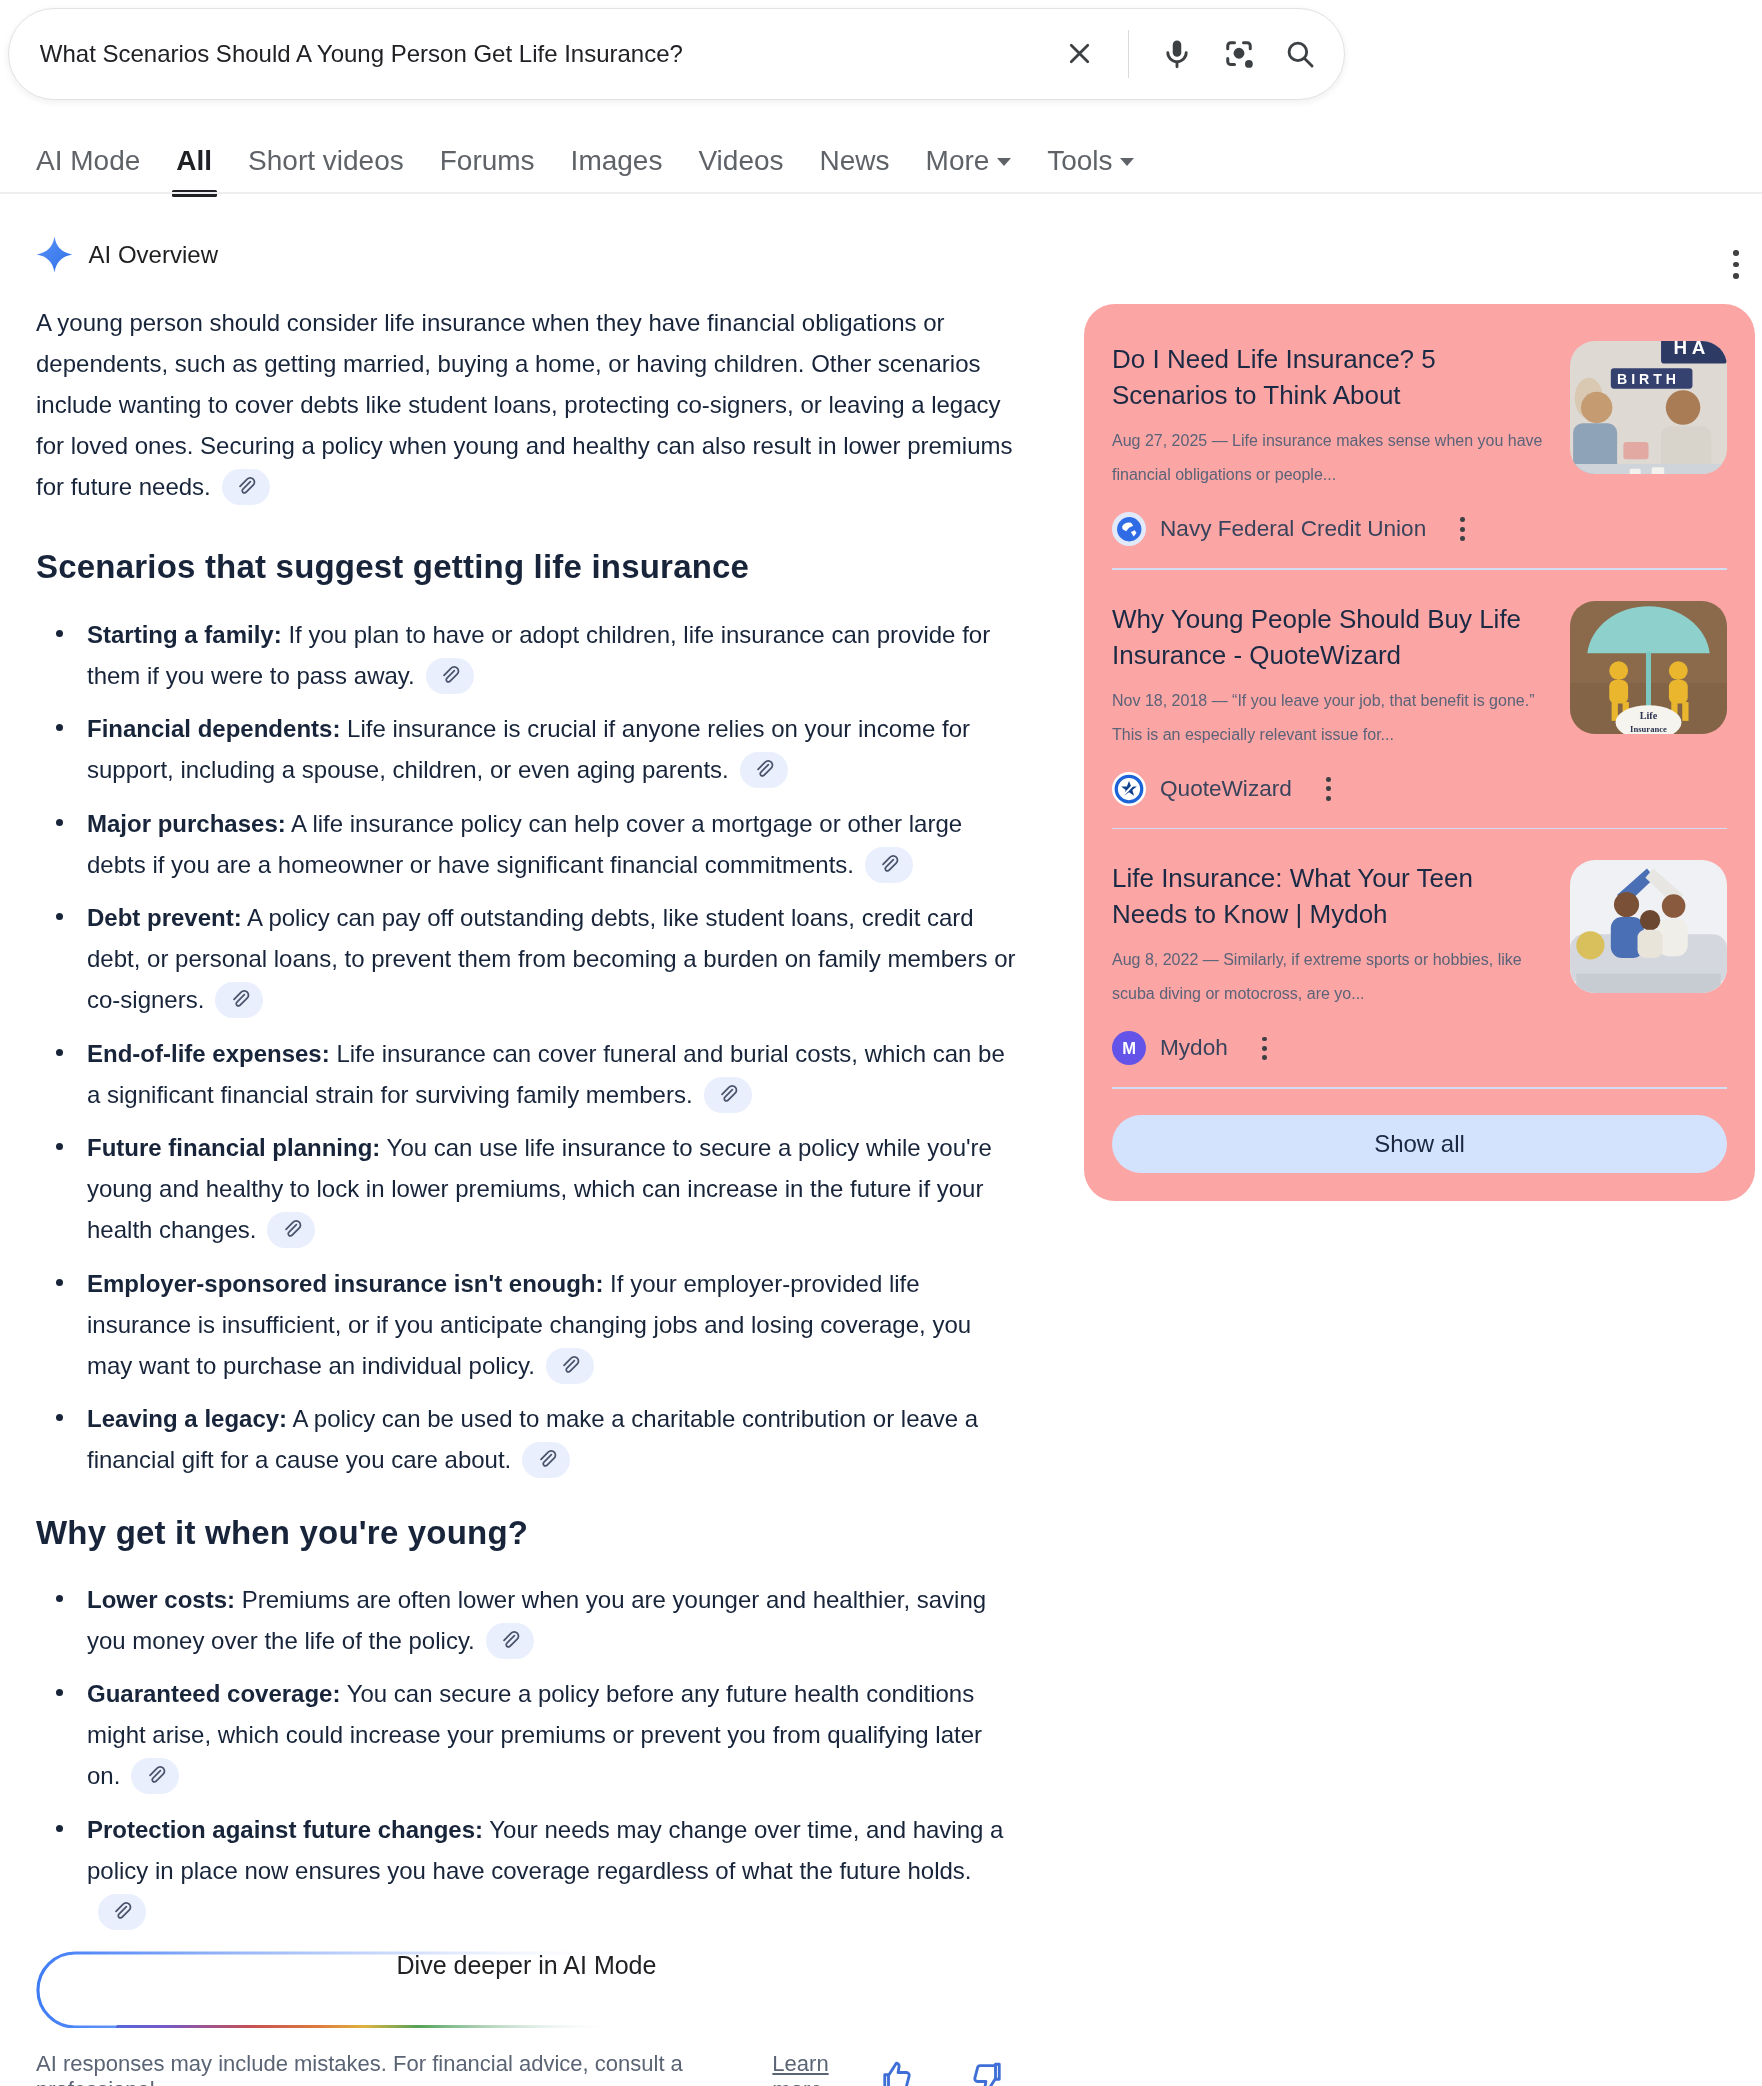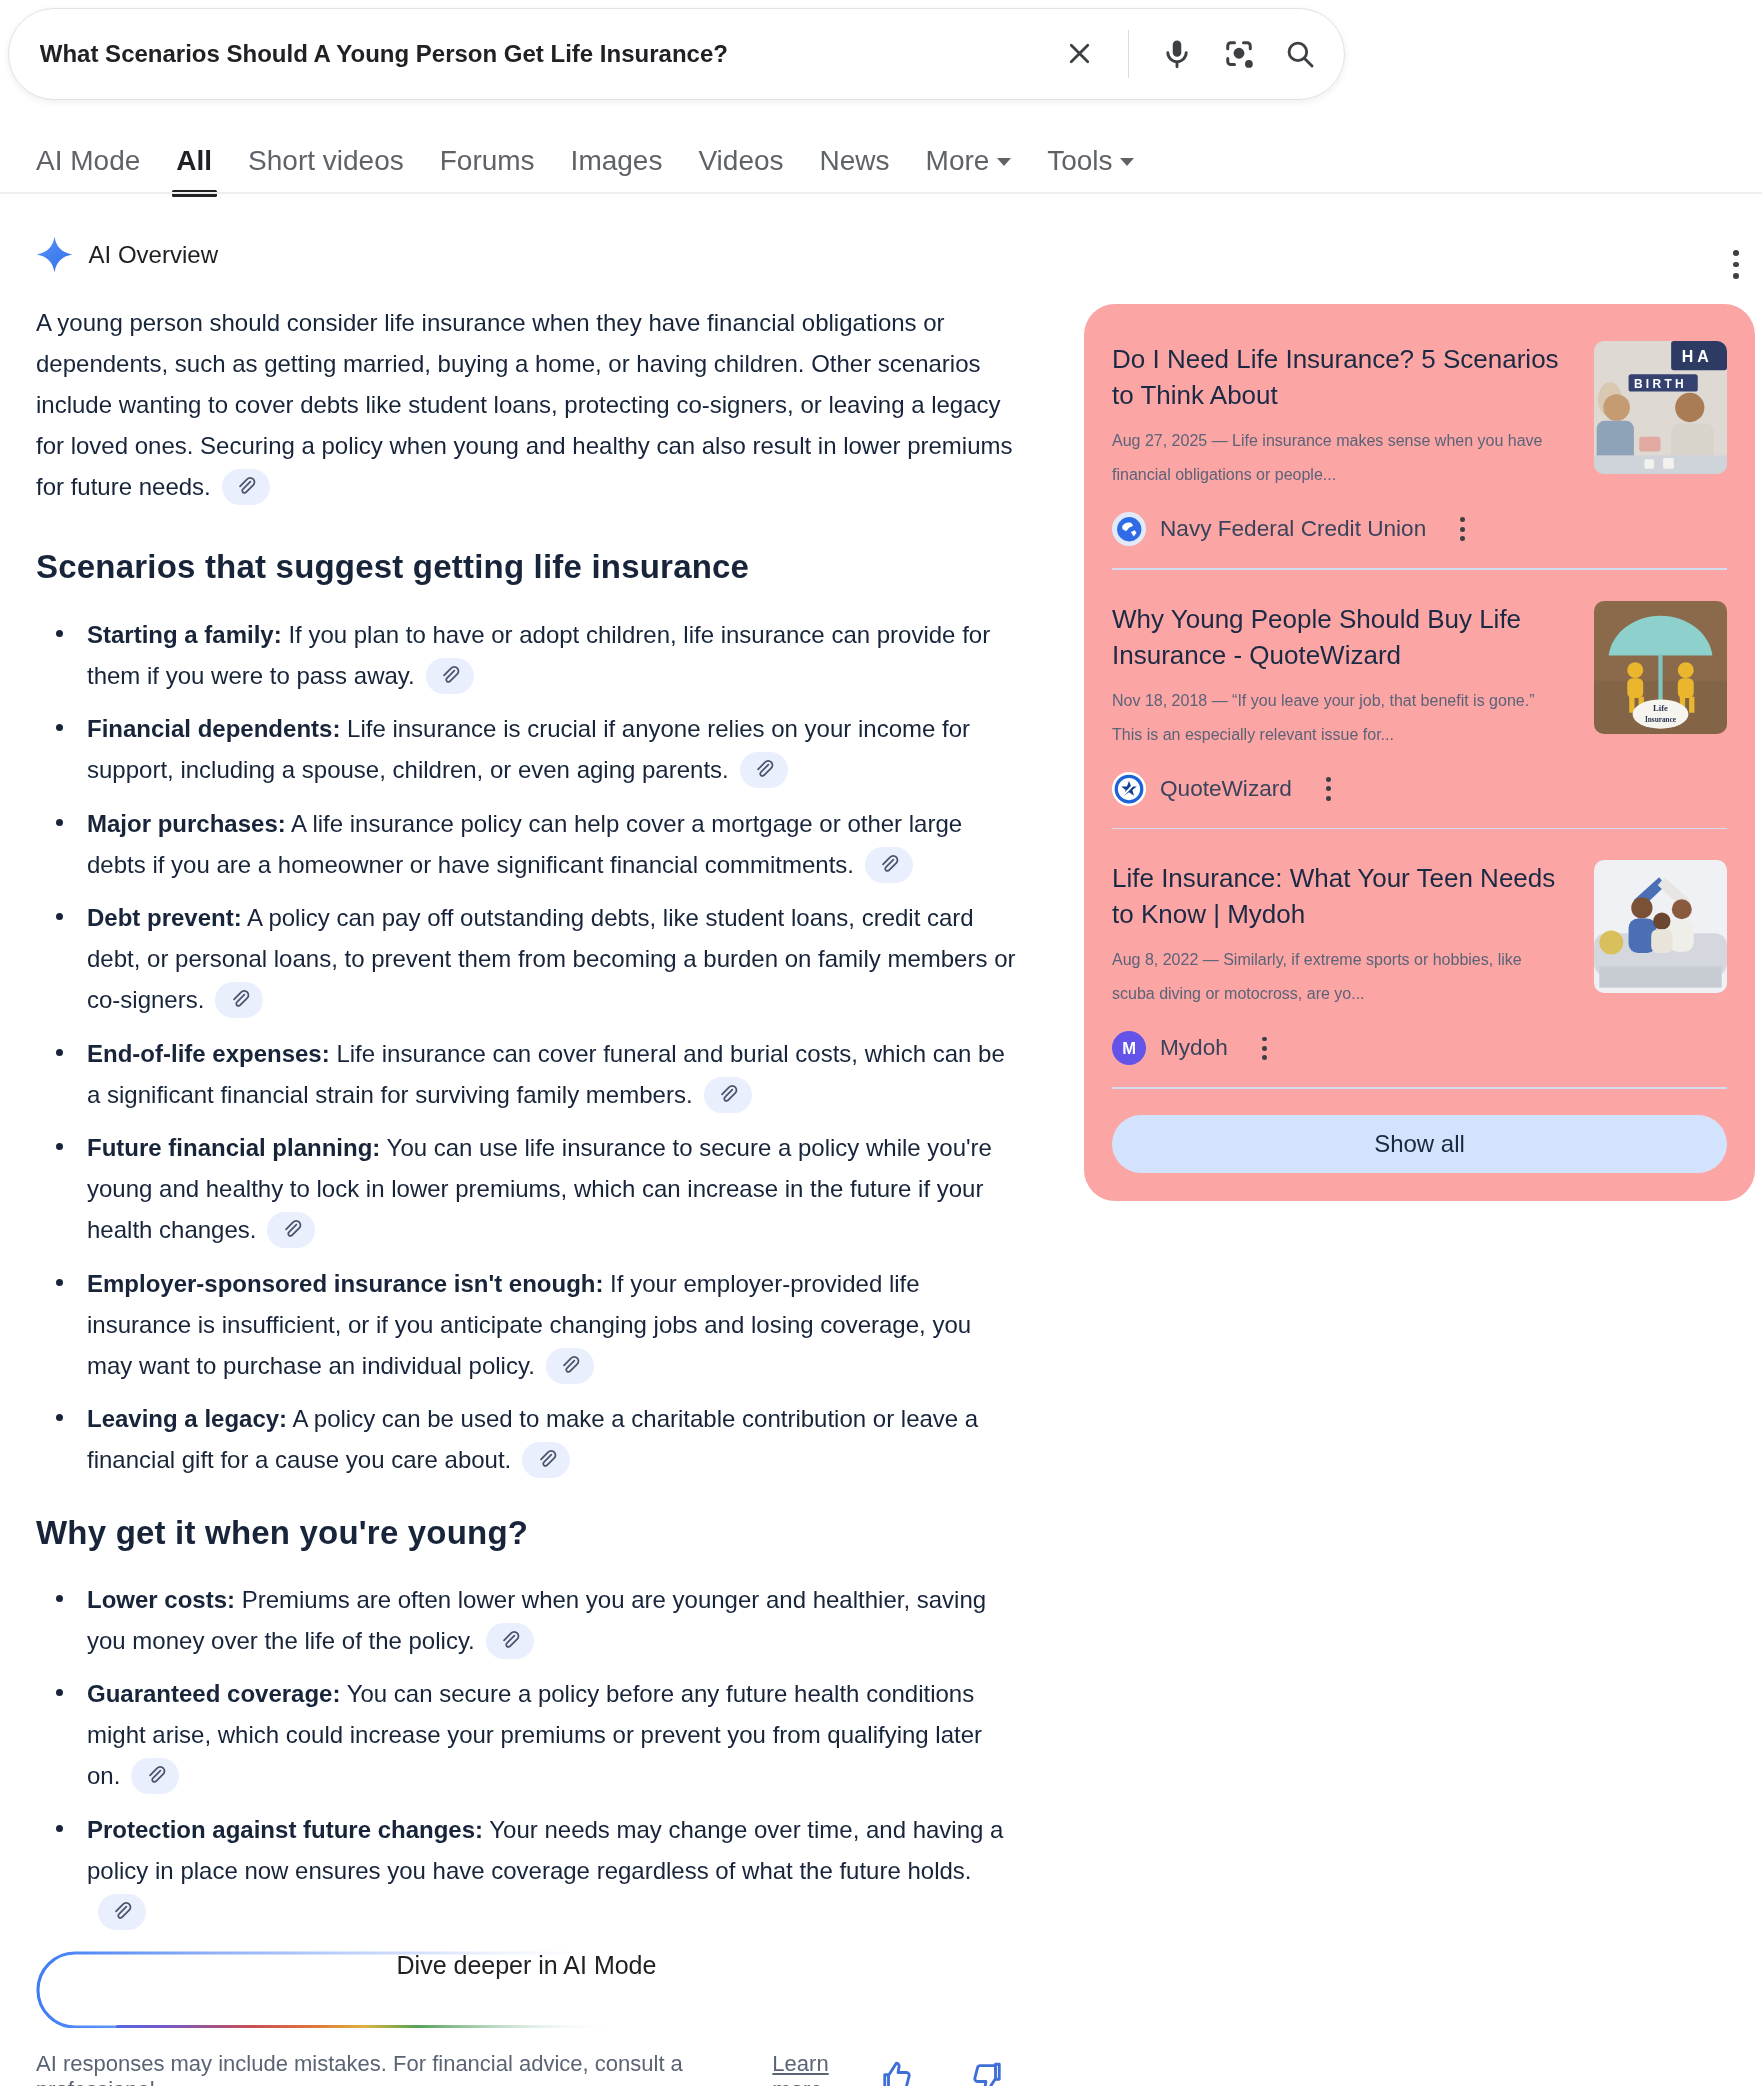--- a/index.html
+++ b/index.html
@@ -9,21 +9,21 @@
     background:#ffffff; font-family:"Liberation Sans", sans-serif; color:#17243a;
   }
 
   
   .searchbar {
     position:absolute; left:7.8px; top:7.8px; width:1337px; height:92px;
     background:#fff; border:1.2px solid #e0e2e6; border-radius:47px;
     box-shadow:0 2.3px 7.8px rgba(32,33,36,.07);
     display:flex; align-items:center; padding:0 26.5px 0 31px;
   }
-  .query { flex:1; font-size:24px; color:#202124; white-space:nowrap; overflow:hidden;font-weight:bold; }
+  .query { flex:1; font-size:24px; color:#202124; white-space:nowrap; overflow:hidden; }
   .sb-icons { display:flex; align-items:center; gap:26.5px; }
   .sb-icons svg { display:block; }
   .vdiv { width:1.6px; height:48px; background:#d8dade; margin:0 4.7px; }
   .iconbtn { cursor:pointer; display:flex; align-items:center; justify-content:center; }
 
   
   .tabs {
     position:absolute; left:36px; top:145px; display:flex; gap:36px; align-items:center;
     font-size:28px; color:#5f6368; height:31px;
   }
@@ -82,21 +82,21 @@
   }
   .card { display:flex; padding:31px 0 22px; }
   .card-text { flex:1; padding-right:26.5px; min-width:0; }
   .card-title { font-size:26px; line-height:36px; color:#1b2a44; cursor:pointer; }
   .card-snippet { font-size:16px; line-height:34px; color:#5a6378; margin-top:11px; }
   .card-source { display:flex; align-items:center; margin-top:20px; gap:14px; }
   .favicon { width:34px; height:34px; border-radius:50%; background:#e2eafa; display:flex; align-items:center; justify-content:center; flex:none; }
   .source-name { font-size:22.6px; color:#39435c; }
   .skebab { display:inline-flex; flex-direction:column; gap:4.7px; margin-left:17px; cursor:pointer; padding:3.1px; }
   .skebab i { width:4.7px; height:4.7px; border-radius:50%; background:#3c4043; }
-  .thumb { width:133px; height:133px; border-radius:10px; overflow:hidden; flex:none; }
+  .thumb { width:157px; height:133px; border-radius:25px; overflow:hidden; flex:none; }
   .thumb svg { display:block; width:100%; height:100%; }
   .sdivider { height:1.6px; background:#d2ddf2; }
   .show-all {
     margin-top:26.5px; height:58px; border-radius:29px; background:#d3e3fd;
     display:flex; align-items:center; justify-content:center;
     font-size:24px; font-weight:500; color:#1c2740; cursor:pointer;
   }
 </style>
 </head>
 <body>

